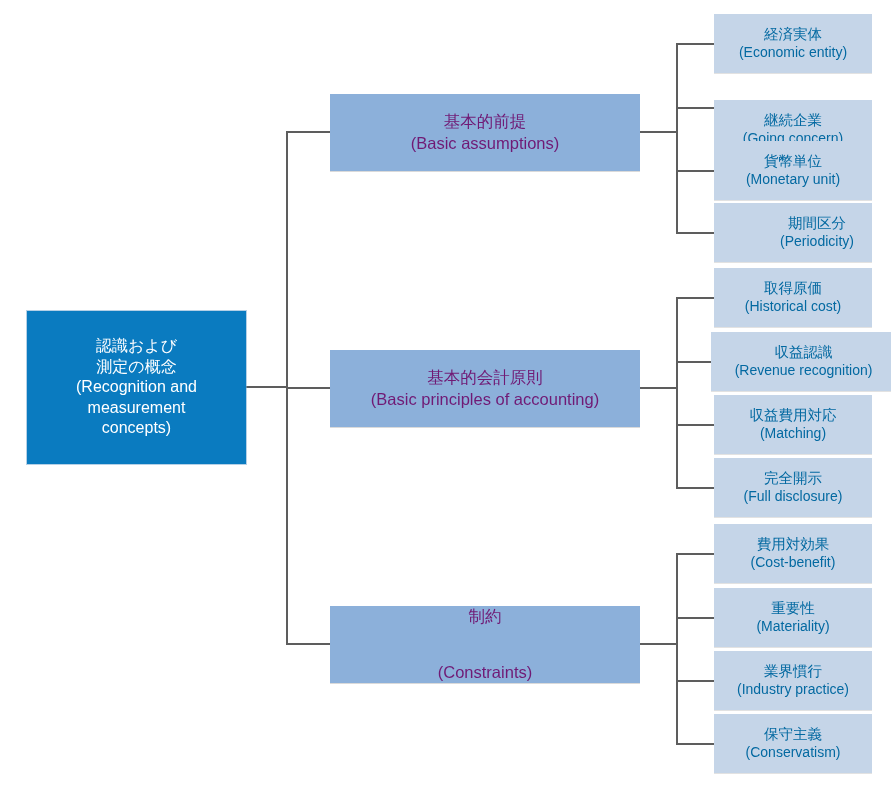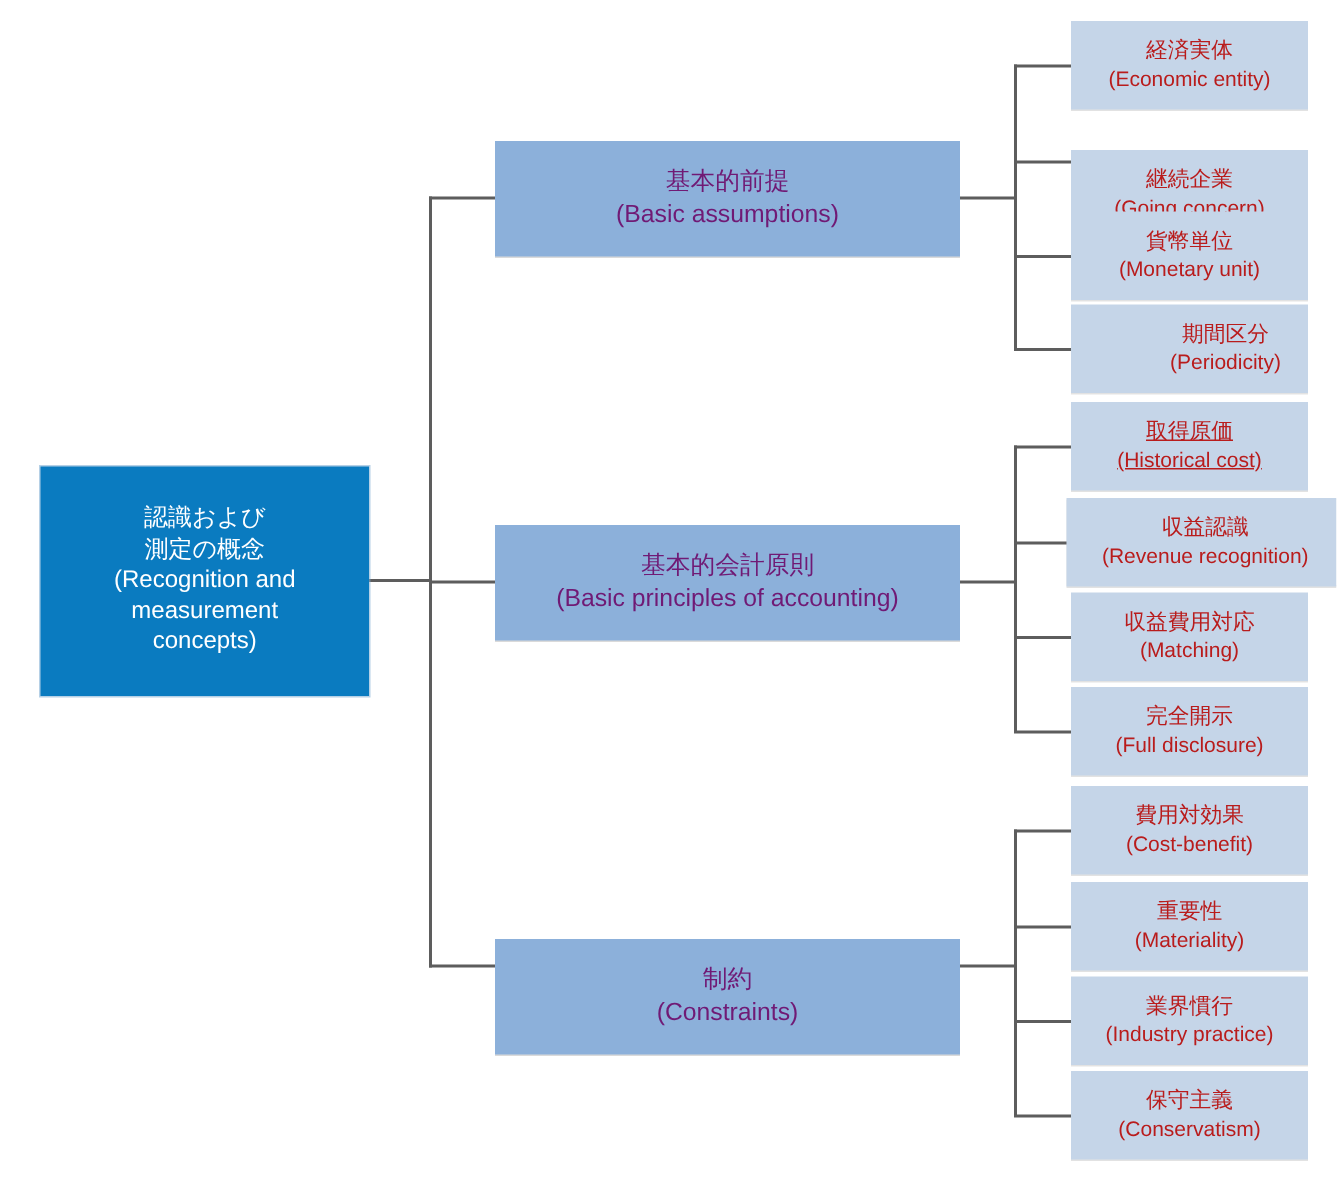--- a/index.html
+++ b/index.html
@@ -64,21 +64,21 @@
   }
   .node-l2 .jp { font-size: 16.5px; }
   .node-l2 .en { font-size: 16.5px; }
 
   
   .node-leaf {
     left: 714px;
     width: 158px;
     height: 59px;
     background: #c5d5e8;
-    color: #b91c1c;
+    color: #0369a1;
     font-size: 14px;
     box-shadow: 0 1px 0 0 rgba(160,160,160,0.30);
   }
   .node-leaf.wide {
     left: 711px;
     width: 185px;
   }
   .node-leaf .jp { font-size: 14.5px; }
   .node-leaf .en { font-size: 14px; }
 
@@ -134,21 +134,21 @@
   <div class="node node-l2" style="top:94px;">
     <span class="jp">基本的前提</span>
     <span class="en">(Basic assumptions)</span>
   </div>
 
   <div class="node node-l2" style="top:350px;">
     <span class="jp">基本的会計原則</span>
     <span class="en">(Basic principles of accounting)</span>
   </div>
 
-  <div class="node node-l2" style="top:626px;">
+  <div class="node node-l2" style="top:606px;justify-content:space-between;">
     <span class="jp">制約</span>
     <span class="en">(Constraints)</span>
   </div>
 
   <div class="node node-leaf" style="top:14px;">
     <span class="jp">経済実体</span>
     <span class="en">(Economic entity)</span>
   </div>
   <div class="node node-leaf" style="top:78px;margin-top:22px;">
     <span class="jp">継続企業</span>
@@ -156,21 +156,21 @@
   </div>
   <div class="node node-leaf" style="top:141px;">
     <span class="jp">貨幣単位</span>
     <span class="en">(Monetary unit)</span>
   </div>
   <div class="node node-leaf" style="top:203px;padding-left:48px;">
     <span class="jp">期間区分</span>
     <span class="en">(Periodicity)</span>
   </div>
 
-  <div class="node node-leaf" style="top:268px;text-decoration:underline;">
+  <div class="node node-leaf" style="top:268px;">
     <span class="jp">取得原価</span>
     <span class="en">(Historical cost)</span>
   </div>
   <div class="node node-leaf wide" style="top:332px;">
     <span class="jp">収益認識</span>
     <span class="en">(Revenue recognition)</span>
   </div>
   <div class="node node-leaf" style="top:395px;">
     <span class="jp">収益費用対応</span>
     <span class="en">(Matching)</span>

